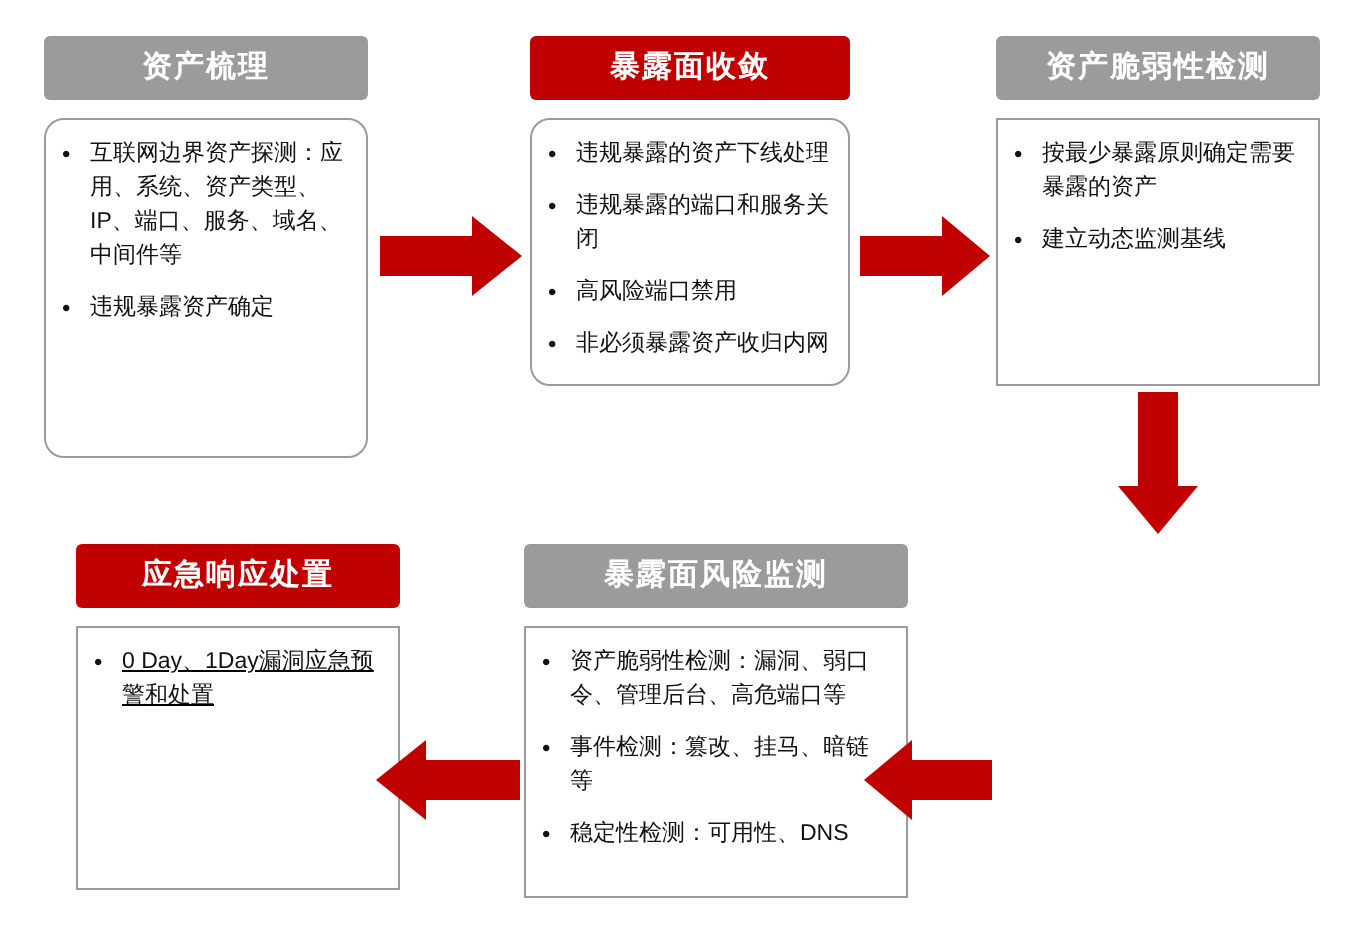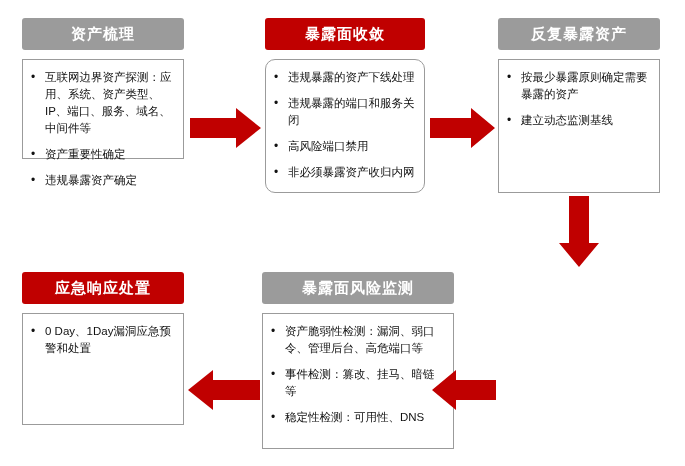--- a/index.html
+++ b/index.html
@@ -68,73 +68,72 @@
     content: "\2022";
     position: absolute;
     left: 2px;
     top: 0;
     font-size: 12px;
     color: #111111;
   }
 
   
   #node-asset  { left: 22px;  top: 18px;  width: 162px; }
-  #node-asset .node-body { height: 100px; }
+  #node-asset .node-body { height: 170px; border-radius: 10px; }
 
   #node-converge { left: 265px; top: 18px; width: 160px; }
   #node-converge .node-body { height: 134px; border-radius: 10px; }
 
   #node-baseline { left: 498px; top: 18px; width: 162px; }
   #node-baseline .node-body { height: 134px; }
 
   #node-monitor { left: 498px; top: 272px; width: 162px; }
   #node-monitor .node-body { height: 136px; }
 
   #node-risk { left: 262px; top: 272px; width: 192px; }
   #node-risk .node-body { height: 136px; }
 
-  #node-emergency { left: 22px; top: 272px; width: 162px; }
-  #node-emergency .node-body { height: 112px; }
+  #node-emergency { left: 38px; top: 272px; width: 162px; }
+  #node-emergency .node-body { height: 132px; text-decoration: underline; }
 
   
   .arrow {
     position: absolute;
   }
   .arrow svg { display: block; }
 </style>
 </head>
 <body>
 
 <div class="canvas">
 
   <div class="node" id="node-asset">
     <div class="node-header hdr-gray">资产梳理</div>
     <div class="node-body">
       <ul class="items">
         <li>互联网边界资产探测：应用、系统、资产类型、IP、端口、服务、域名、中间件等</li>
-        <li>资产重要性确定</li>
         <li>违规暴露资产确定</li>
       </ul>
     </div>
   </div>
 
   <div class="node" id="node-converge">
     <div class="node-header hdr-red">暴露面收敛</div>
     <div class="node-body">
       <ul class="items">
         <li>违规暴露的资产下线处理</li>
         <li>违规暴露的端口和服务关闭</li>
         <li>高风险端口禁用</li>
         <li>非必须暴露资产收归内网</li>
       </ul>
     </div>
   </div>
 
   <div class="node" id="node-baseline">
-    <div class="node-header hdr-gray">反复暴露资产</div>
+    <div class="node-header hdr-gray">资产脆弱性检测</div>
     <div class="node-body">
       <ul class="items">
         <li>按最少暴露原则确定需要暴露的资产</li>
         <li>建立动态监测基线</li>
       </ul>
     </div>
   </div>
 
 
   <div class="node" id="node-risk">

